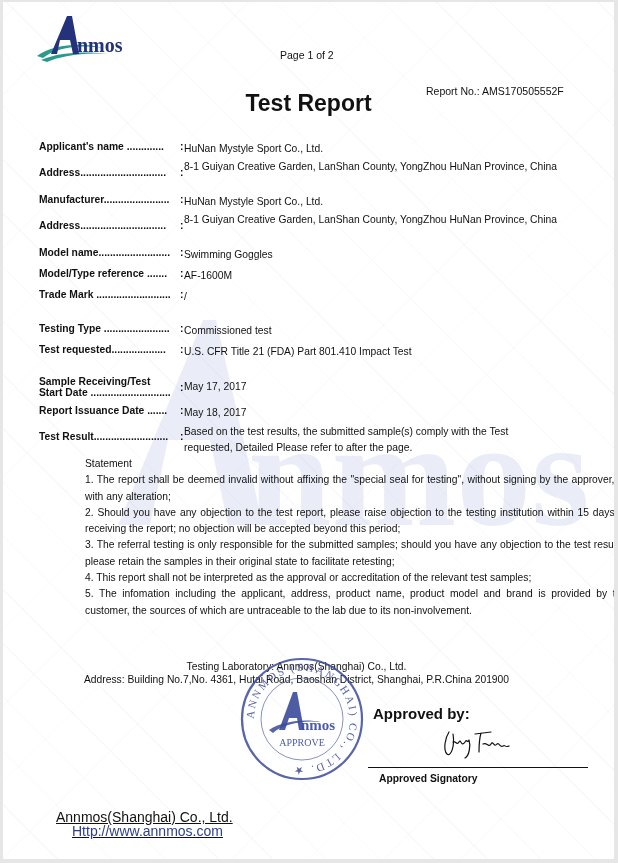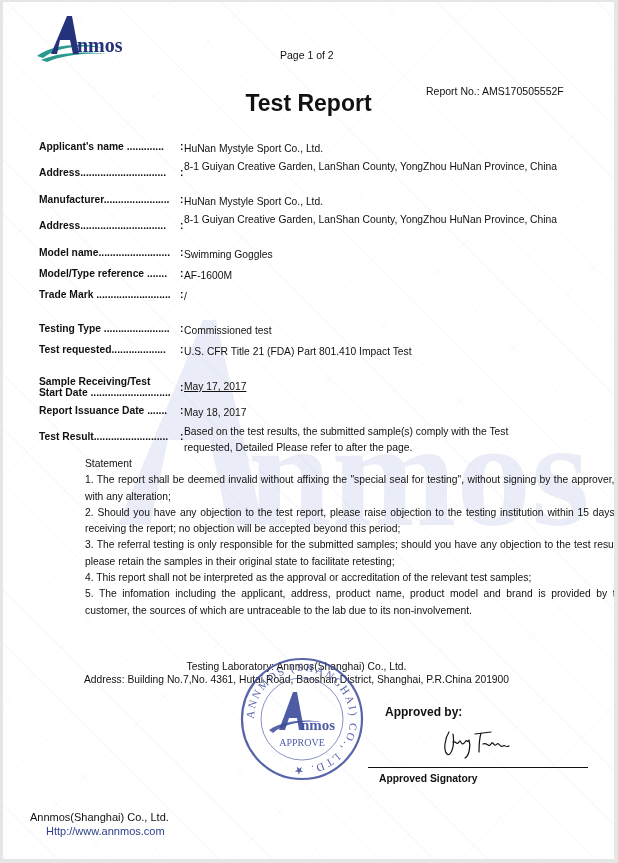--- a/index.html
+++ b/index.html
@@ -41,25 +41,25 @@
   .statement {
     position: absolute; left: 38px; top: 454px; width: 542px;
     font-size: 10.3px; line-height: 16.3px; margin-left: 44px;
   }
   .statement p { margin: 0; text-align: justify; }
   .lab {
     position: absolute; left: 0; width: 587px; top: 659px; text-align: center;
     font-size: 10.3px; line-height: 12.5px;
   }
   .seal { position: absolute; left: 236px; top: 654px; width: 126px; height: 126px; }
-  .approved-by { position: absolute; left: 382px; top: 703px; font-size: 12px; font-weight: bold; }
+  .approved-by { position: absolute; left: 370px; top: 703px; font-size: 15px; font-weight: bold; }
   .signature { position: absolute; left: 436px; top: 722px; width: 80px; height: 36px; }
   .sig-line { position: absolute; left: 365px; top: 765px; width: 220px; height: 1px; background: #111; }
   .signatory { position: absolute; left: 376px; top: 771px; font-size: 10.3px; font-weight: bold; }
-  .footer { position: absolute; left: 27px; top: 808px; font-size: 11px; line-height: 14px; }
+  .footer { position: absolute; left: 53px; top: 808px; font-size: 14px; line-height: 14px; text-decoration: underline; }
   .footer .url { color: #2c3f8a; margin-left: 16px; }
 </style>
 </head>
 <body>
 
 <div class="page">
   <div class="bg-pattern"></div>
 
   <svg class="watermark" viewBox="0 0 520 210">
     <g fill="#3d5bb5" opacity="0.10">
@@ -125,21 +125,21 @@
     <span class="lbl">Test requested...................</span>
     <span class="colon">:</span>
     <span class="val">U.S. CFR Title 21 (FDA) Part 801.410 Impact Test</span>
   </div>
   <div class="row" style="top:374px;">
     <span class="lbl" style="line-height:11px;">
       <span>Sample Receiving/Test</span><br>
       <span>Start Date ............................</span>
     </span>
     <span class="colon" style="top:6px;">:</span>
-    <span class="val" style="top:3px;text-decoration:underline;">May 17, 2017</span>
+    <span class="val" style="top:3px;">May 17, 2017</span>
   </div>
   <div class="row" style="top:403px;">
     <span class="lbl">Report Issuance Date .......</span>
     <span class="colon">:</span>
     <span class="val">May 18, 2017</span>
   </div>
   <div class="row" style="top:429px;">
     <span class="lbl">Test Result..........................</span>
     <span class="colon">:</span>
     <span class="val" style="top:-7px; width:350px;">Based on the test results, the submitted sample(s) comply with the Test requested, Detailed Please refer to after the page.</span>

